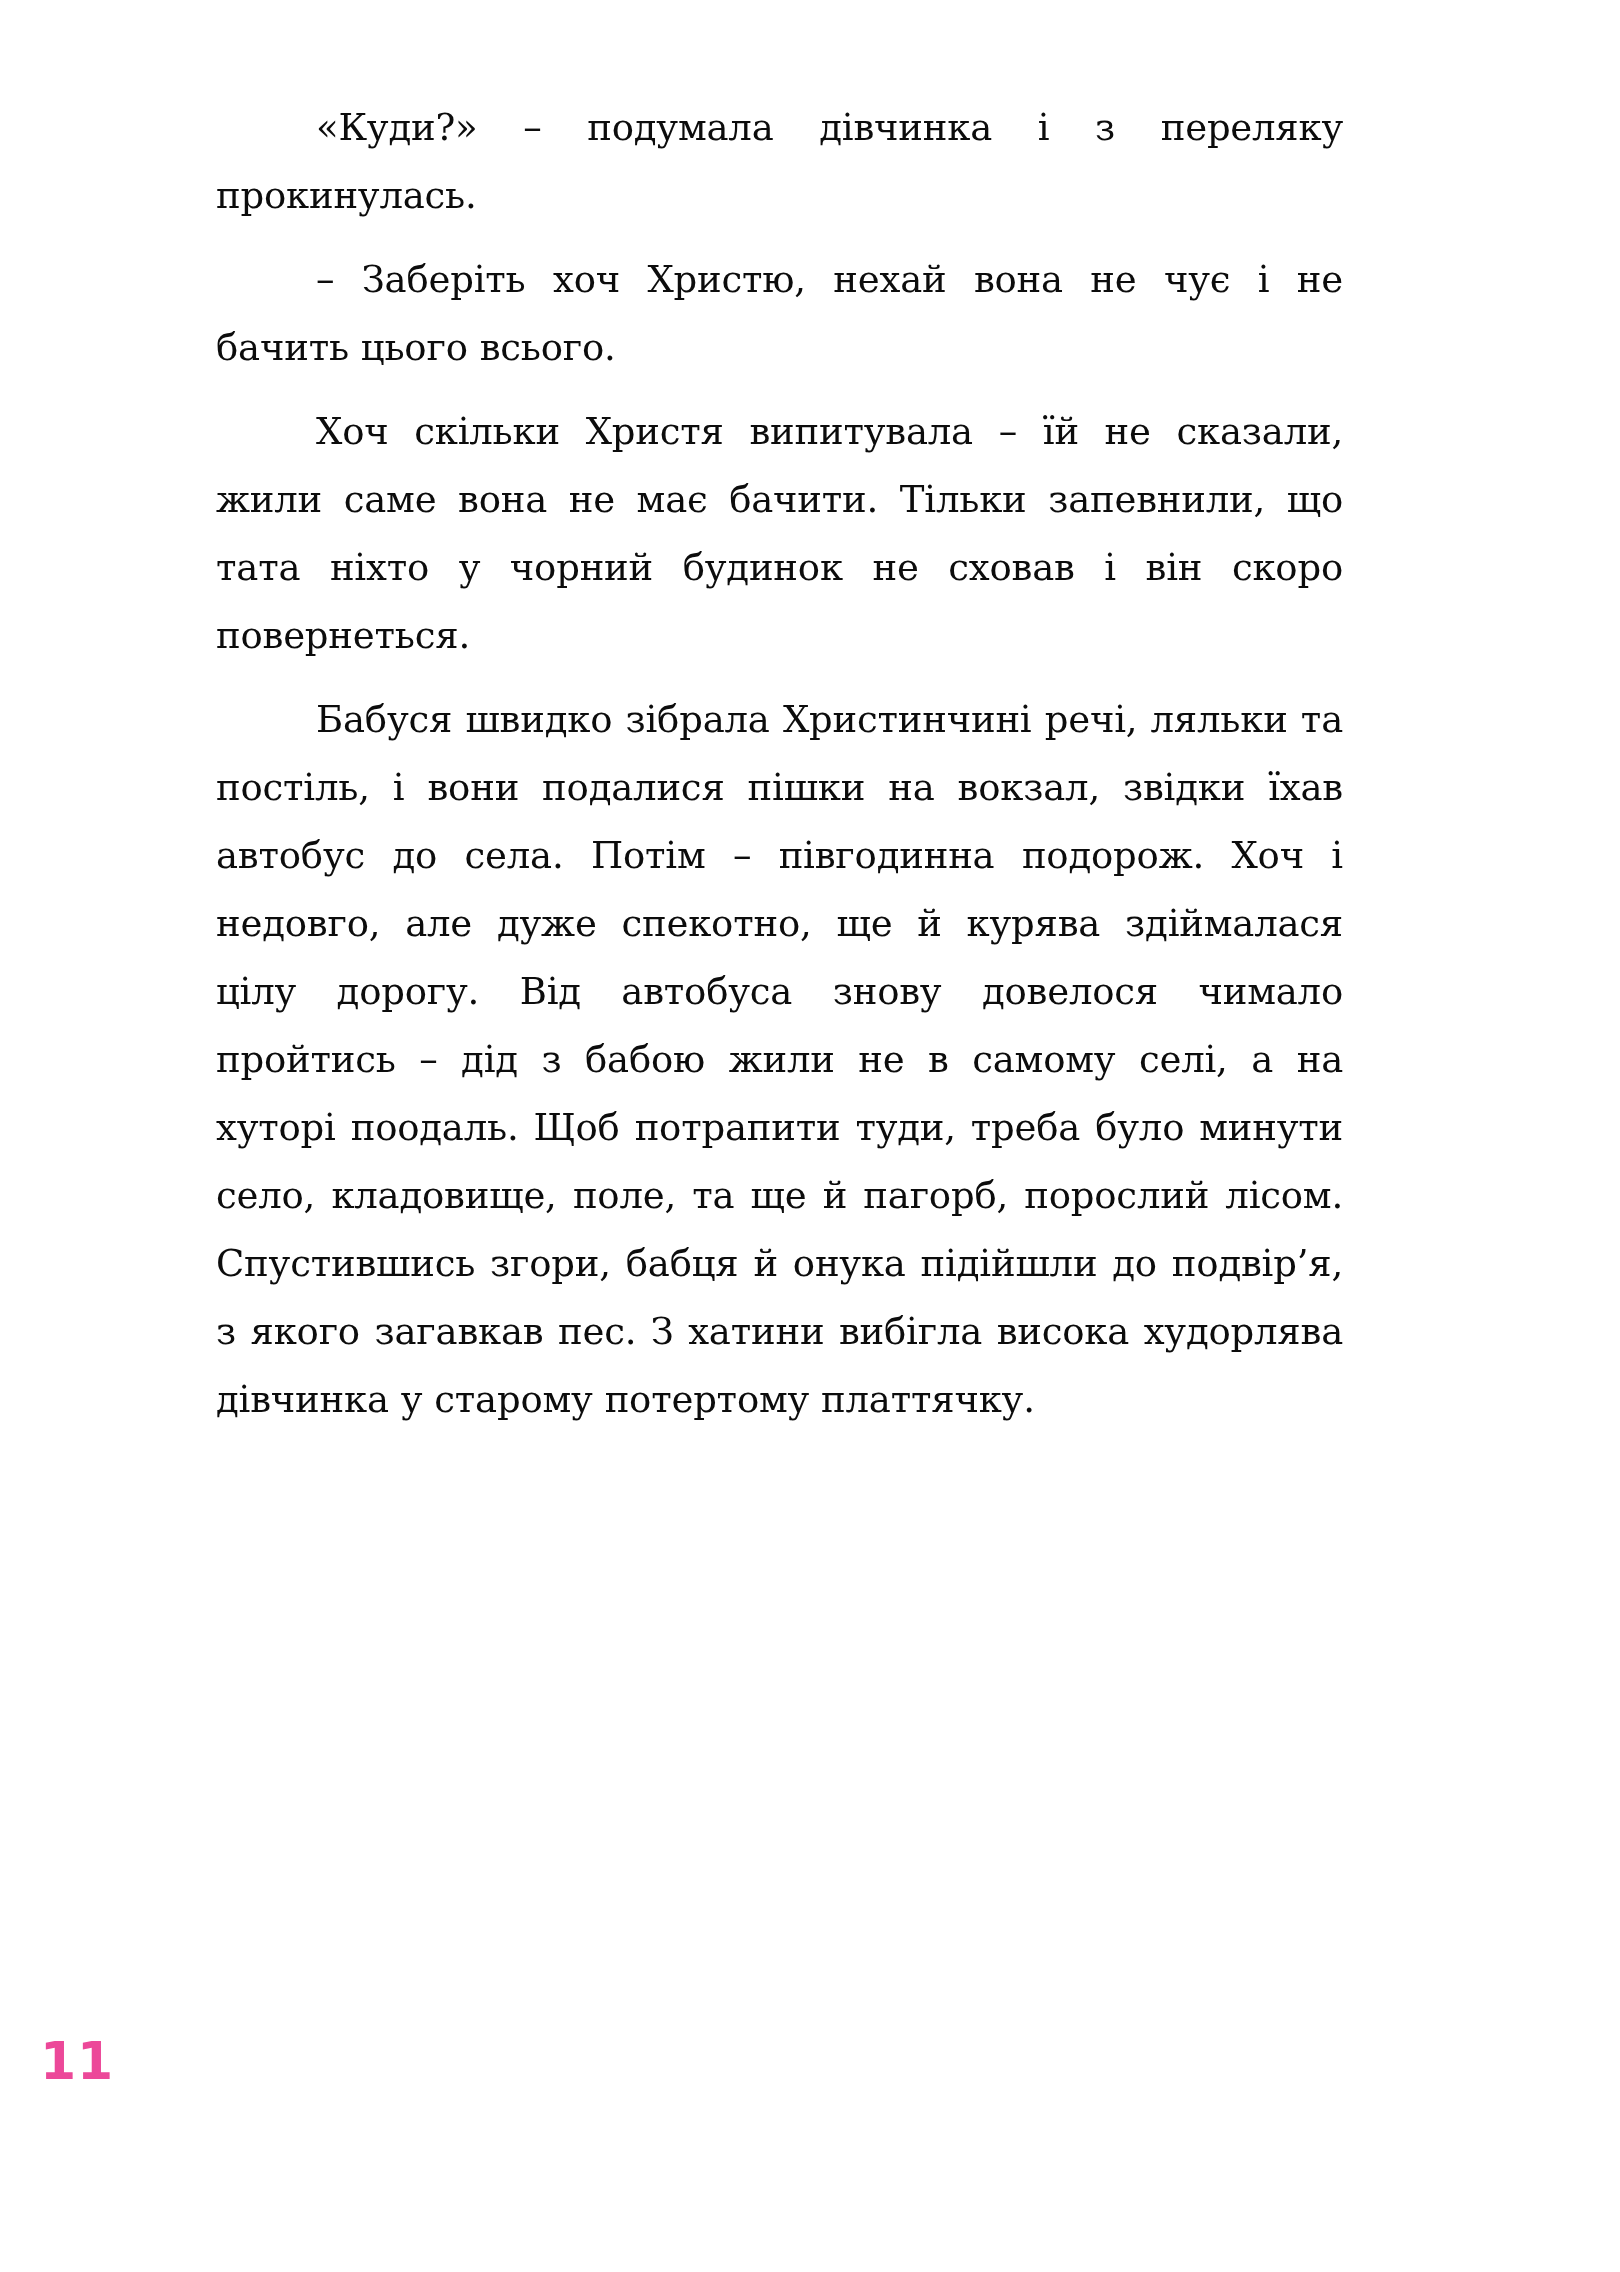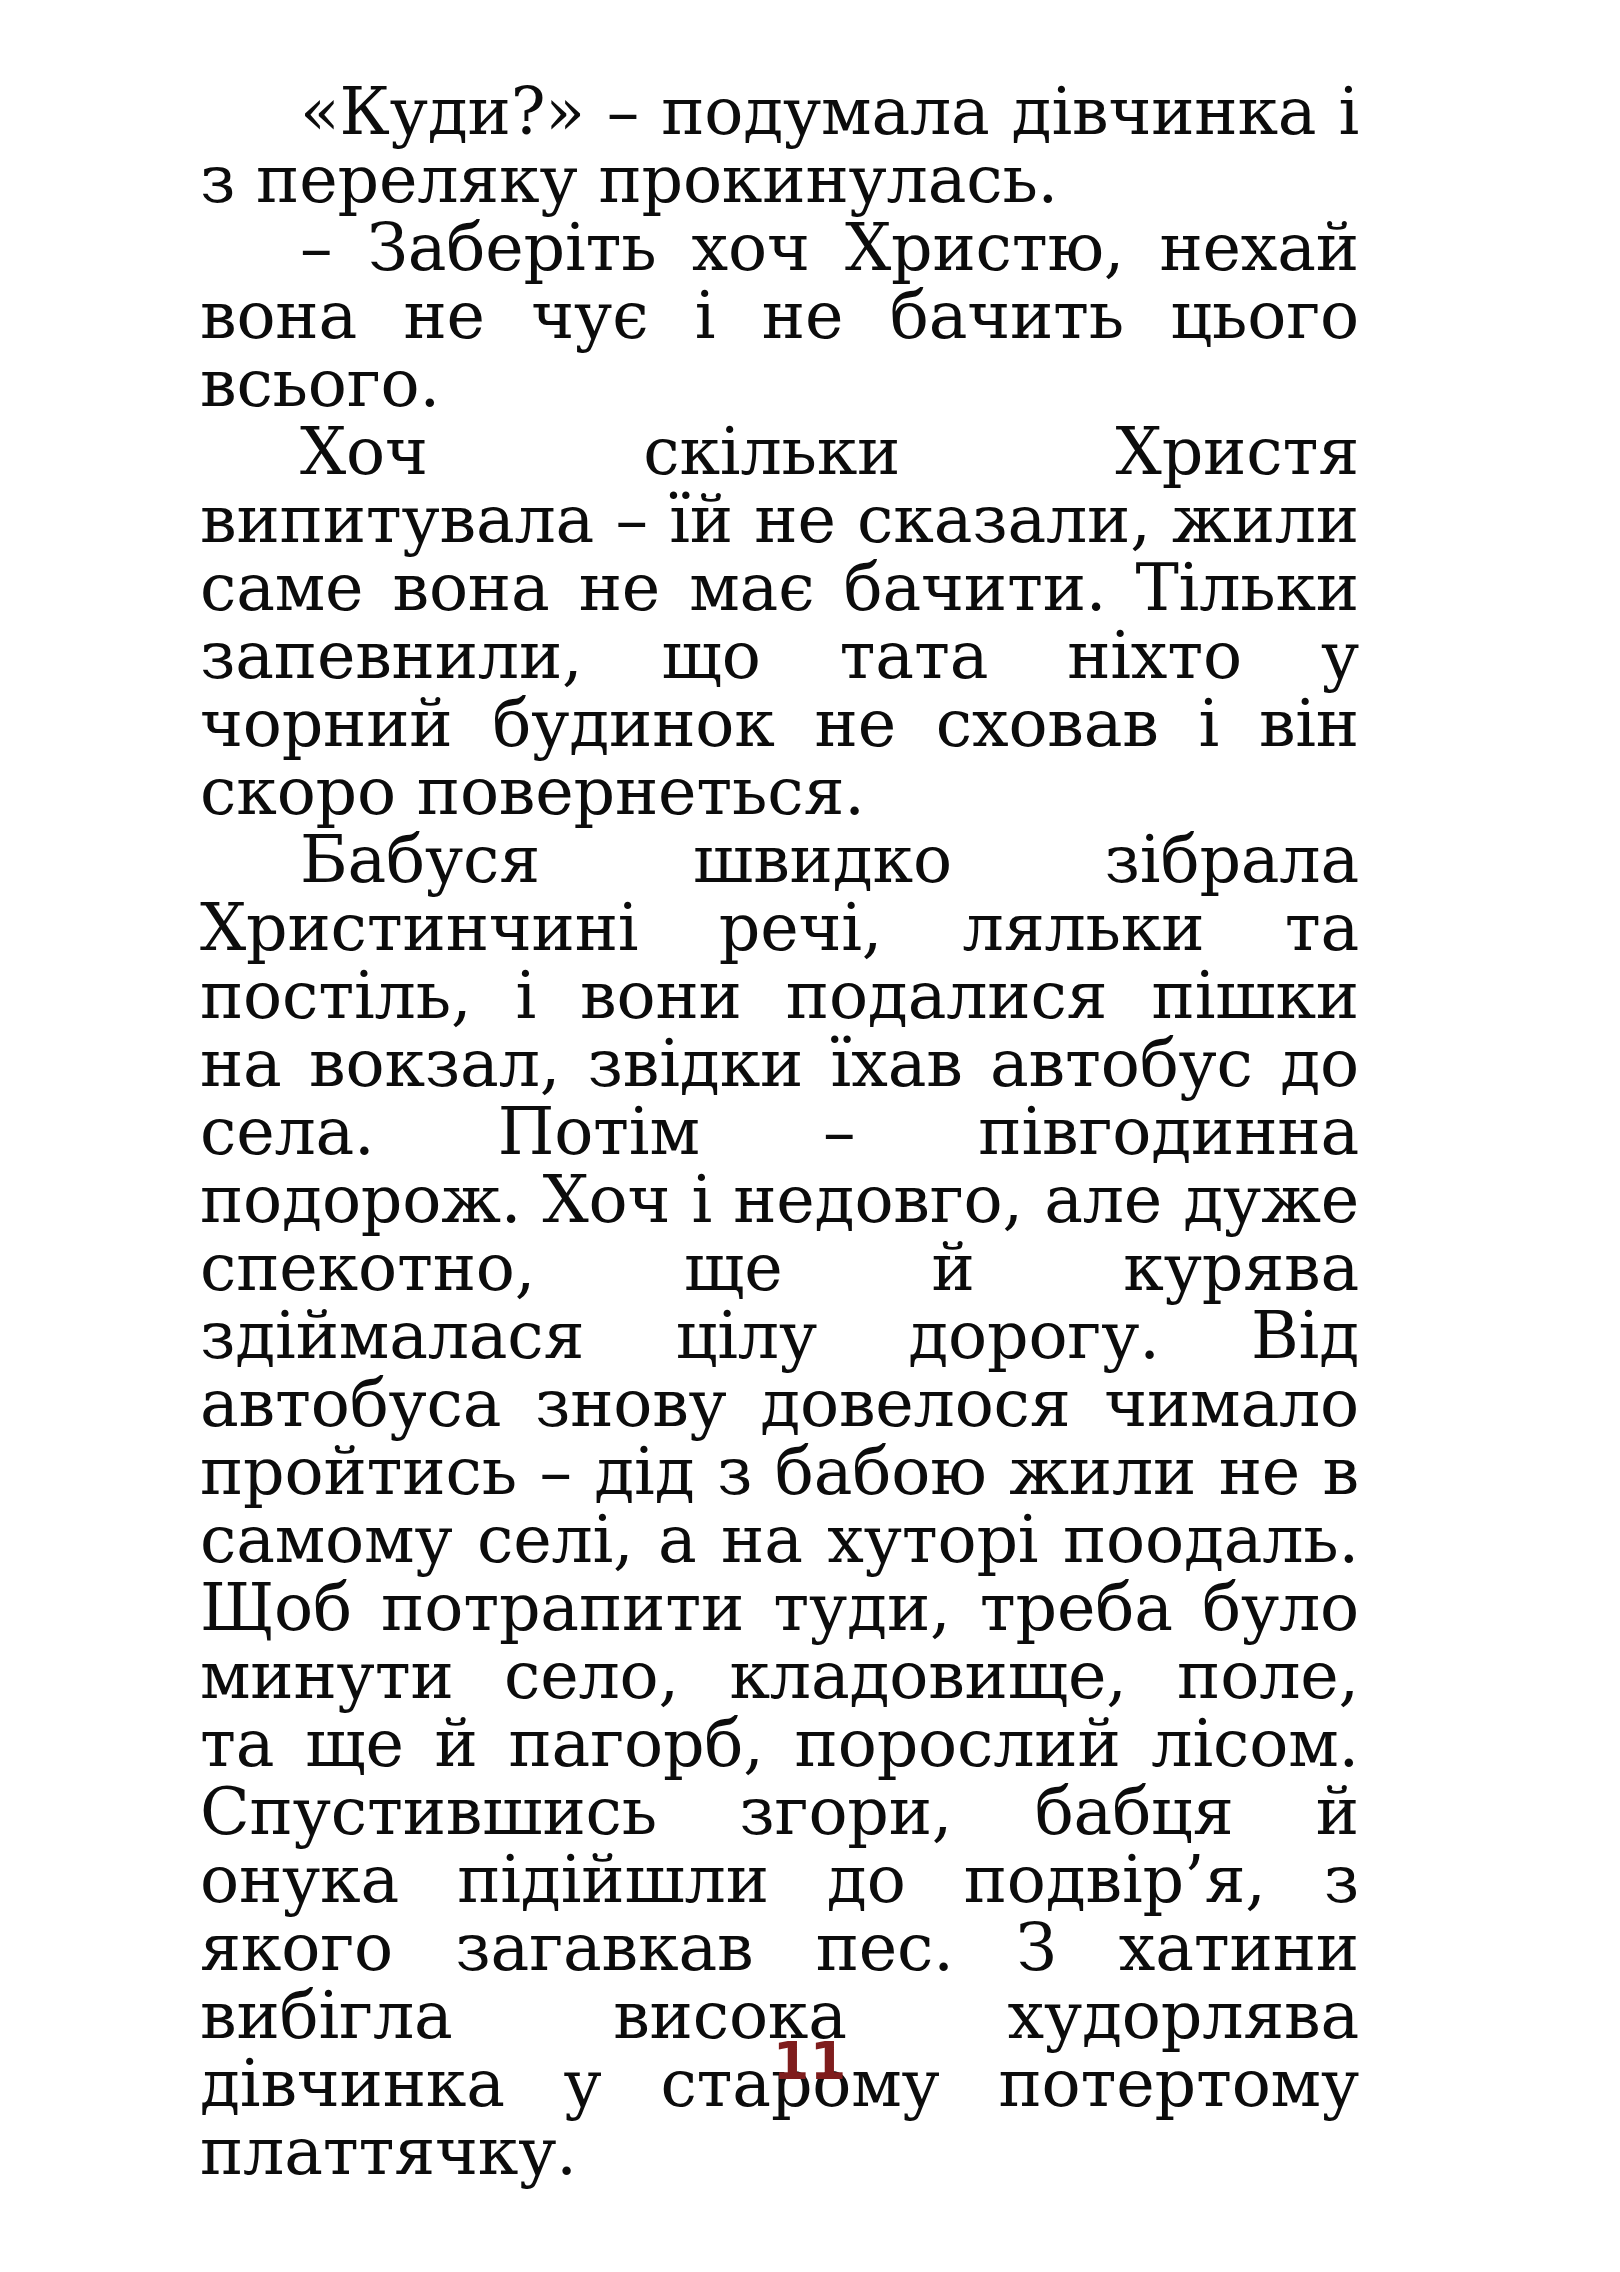--- a/index.html
+++ b/index.html
@@ -19,50 +19,51 @@
   }
 
   .text-column {
     position: absolute;
     left: 200px;
     top: 78px;
     width: 1159px;
   }
 
   .para {
-    margin: 0;
+    margin: 16px;
     padding: 0;
     font-family: "DejaVu Serif", "Liberation Serif", serif;
-    font-size: 65px;
+    font-size: 37px;
     line-height: 68px;
     color: #0c0c0c;
     text-align: justify;
     text-indent: 100px;
     letter-spacing: -0.2px;
     word-spacing: 0.4px;
     -webkit-font-smoothing: none;
   }
 
   
   .para:last-of-type {
     text-align: justify;
   }
 
   .page-number {
     position: absolute;
     left: 0;
     right: 0;
     top: 2032px;
-    text-align: center;
+    text-align: left;
     font-family: "DejaVu Sans", "Liberation Sans", sans-serif;
     font-weight: 700;
     font-size: 52px;
     line-height: 59px;
-    color: #7f1d1d;
+    color: #ec4899;
     letter-spacing: 0.8px;
+    padding-left: 40px;
   }
 </style>
 </head>
 <body>
 
 <div class="page">
 
   <div class="text-column">
     <p class="para">«Куди?» – подумала дівчинка і з переляку прокинулась.</p>
     <p class="para">– Заберіть хоч Христю, нехай вона не чує і не бачить цього всього.</p>

